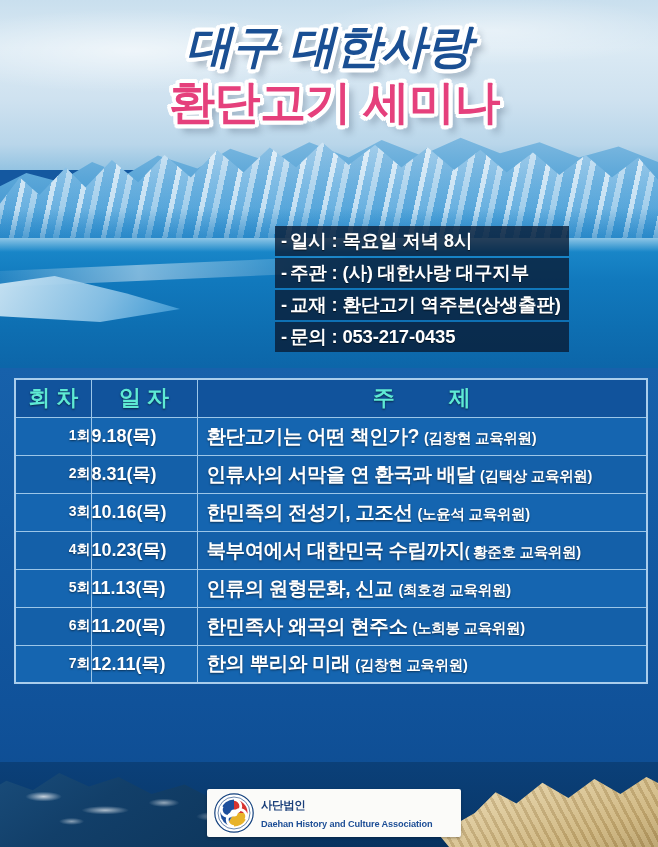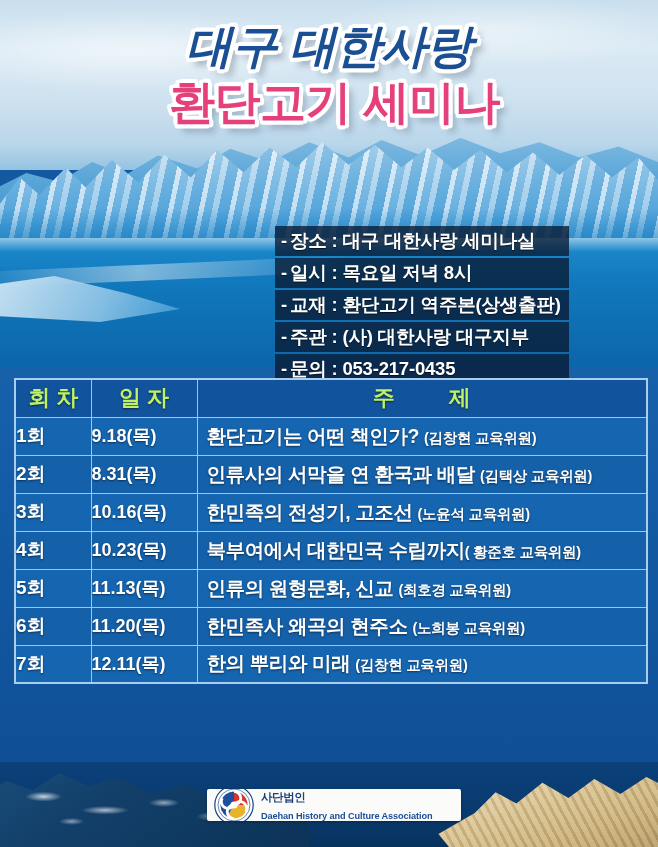--- a/index.html
+++ b/index.html
@@ -142,34 +142,34 @@
     z-index:8;
   }
   .sched td, .sched th{
     border:1px solid #9cc6e8;
     padding:0;
     height:38px;
     vertical-align:middle;
   }
   .sched thead th{
     background:#11539c;
-    color:#bef264;
+    color:#5eead4;
     font-size:22px; font-weight:bold;
     height:38px;
     text-shadow:0 1px 2px rgba(0,0,0,.55);
   }
   .sched thead th.c-no{ width:76px; }
   .sched thead th.c-date{ width:106px; }
   .sched thead th.c-topic .sp{ letter-spacing:0; }
   .sched thead th.c-topic .gap{ display:inline-block; width:54px; }
   .sched tbody tr{ background:#1565b0; }
   .sched tbody tr:nth-child(even){ background:#1460a9; }
   .sched tbody td{ color:#ffffff; }
   .cell-no{
-    text-align:left; font-size:19px; font-weight:bold;
+    text-align:right; font-size:14px; font-weight:bold;
     text-shadow:0 1px 2px rgba(0,0,0,.5);
   }
   .cell-date{
     font-size:18px; font-weight:bold;
     text-shadow:0 1px 2px rgba(0,0,0,.5);
   }
   .cell-topic{
     padding-left:9px !important;
     font-size:19.5px; font-weight:bold;
     letter-spacing:-0.4px;
@@ -223,21 +223,21 @@
     clip-path:polygon(18% 58%,26% 36%,34% 48%,44% 26%,54% 42%,64% 22%,74% 38%,84% 20%,94% 34%,100% 26%,100% 100%,10% 100%,4% 80%);
   }
   .bp-rock-right:after{
     content:""; position:absolute; inset:0;
     background:
       repeating-linear-gradient(62deg, rgba(120,95,55,.18) 0 3px, rgba(255,250,230,.16) 3px 8px);
   }
 
   
   .logo{
-    position:absolute; left:207px; top:789px; width:254px; height:32px;
+    position:absolute; left:207px; top:789px; width:254px; height:48px;
     background:#fbfbf9;
     border-radius:2px;
     z-index:9;
     display:flex; align-items:center;
     box-shadow:0 1px 3px rgba(0,0,0,.30);
     overflow:hidden;
   }
   .logo-seal{
     width:40px; height:40px; margin-left:7px; flex:0 0 auto;
     position:relative;
@@ -273,30 +273,27 @@
     <div class="shore-left"></div>
   </div>
 
   <div class="title-wrap">
     <span class="title-line1">대구 대한사랑</span>
     <span class="title-line2">환단고기 세미나</span>
   </div>
 
   <div class="info-block">
     <span class="info-line">
-      <span class="dash">-</span><span class="lbl">장소 :</span> <span class="val">대구 대한사랑 세미나실</span>
-    </span>
-    <span class="info-line">
       <span class="dash">-</span><span class="lbl">일시 :</span> <span class="val">목요일 저녁 8시</span>
     </span>
     <span class="info-line">
-      <span class="dash">-</span><span class="lbl">교재 :</span> <span class="val">환단고기 역주본(상생출판)</span>
+      <span class="dash">-</span><span class="lbl">주관 :</span> <span class="val">(사) 대한사랑 대구지부</span>
     </span>
     <span class="info-line">
-      <span class="dash">-</span><span class="lbl">주관 :</span> <span class="val">(사) 대한사랑 대구지부</span>
+      <span class="dash">-</span><span class="lbl">교재 :</span> <span class="val">환단고기 역주본(상생출판)</span>
     </span>
     <span class="info-line">
       <span class="dash">-</span><span class="lbl">문의 :</span> <span class="val">053-217-0435</span>
     </span>
   </div>
 
   <div class="table-bg"></div>
 
   <table class="sched">
     <thead>

